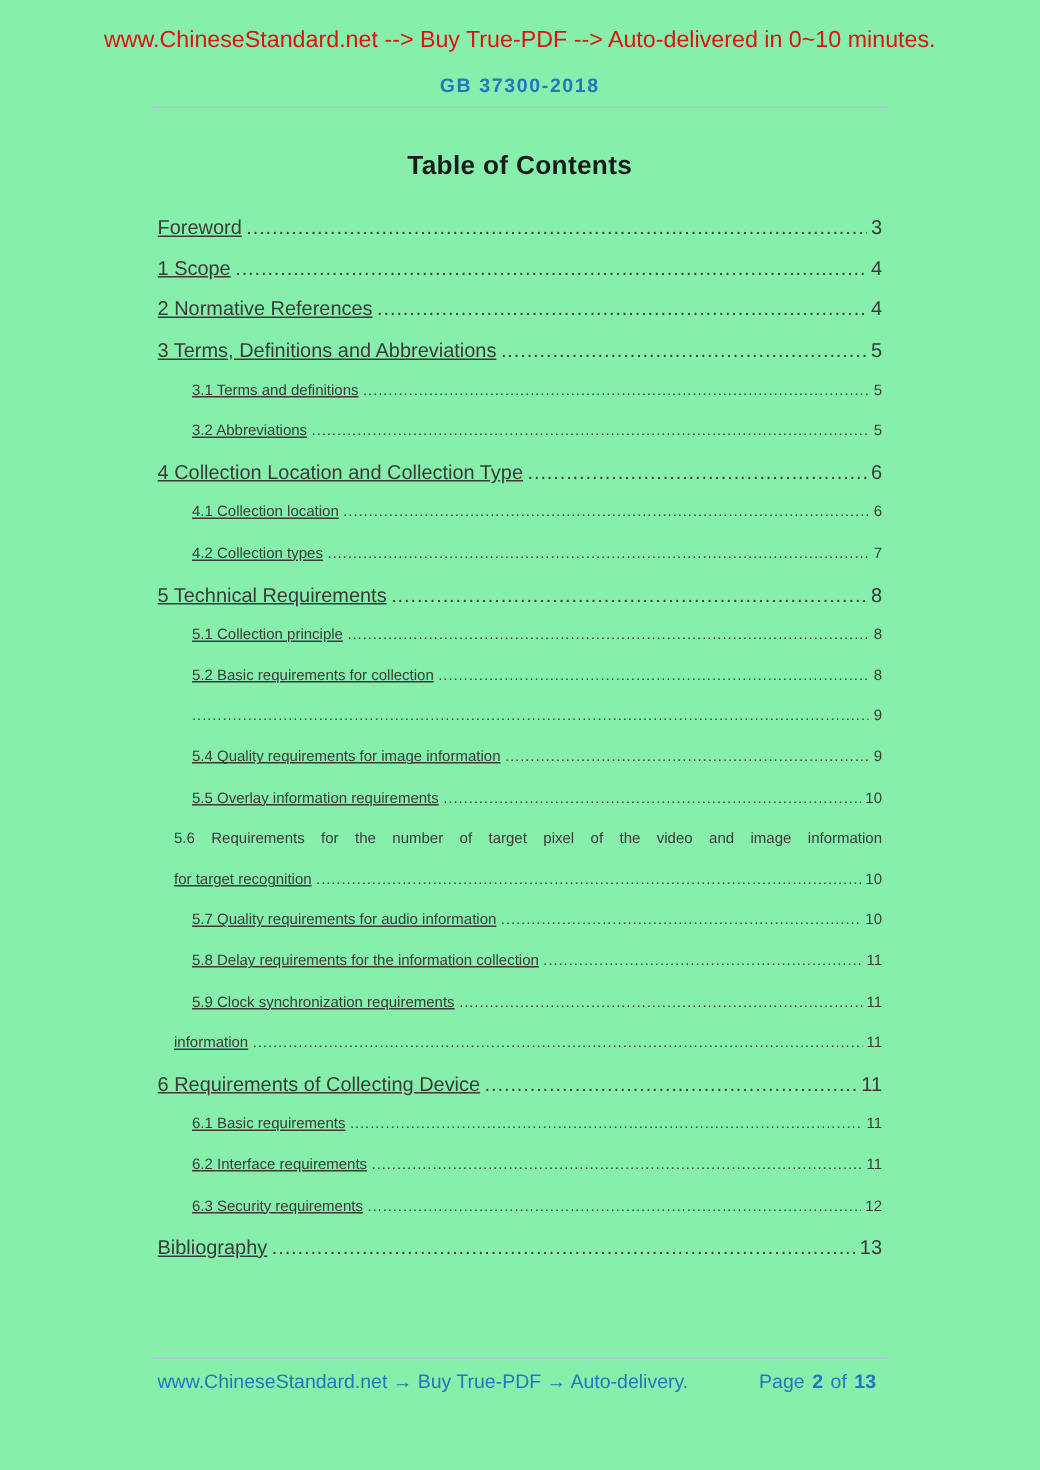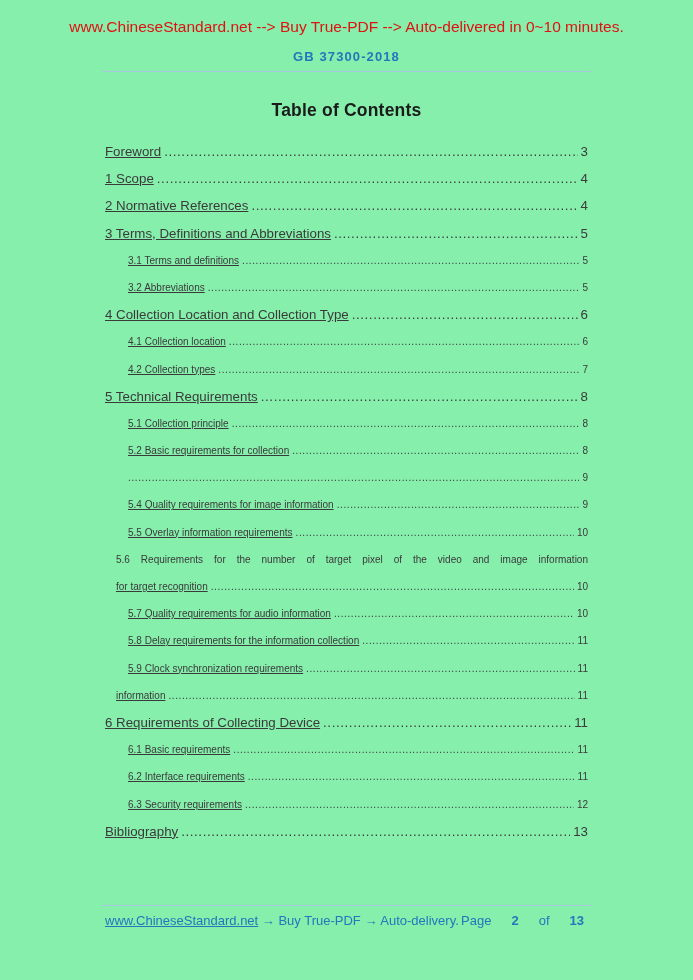--- a/index.html
+++ b/index.html
@@ -97,24 +97,23 @@
     display:flex;
     justify-content:space-between;
     align-items:baseline;
     color:var(--blue);
     font-size:13px;
     line-height:20px;
     white-space:nowrap;
   }
   .footer-link{
     color:var(--blue);
-    text-decoration:underline;
     cursor:pointer;
   }
-  .page-ind{display:inline-flex;gap:20px;align-items:flex-end;}
+  .page-ind{display:inline-flex;gap:5px;align-items:flex-end;}
   .page-ind b{font-weight:bold;}
 </style>
 </head>
 <body>
 
 <div class="page">
 
   <div class="top-notice">www.ChineseStandard.net --&gt; Buy True-PDF --&gt; Auto-delivered in 0~10 minutes.</div>
 
   <div class="std-num">GB 37300-2018</div>

